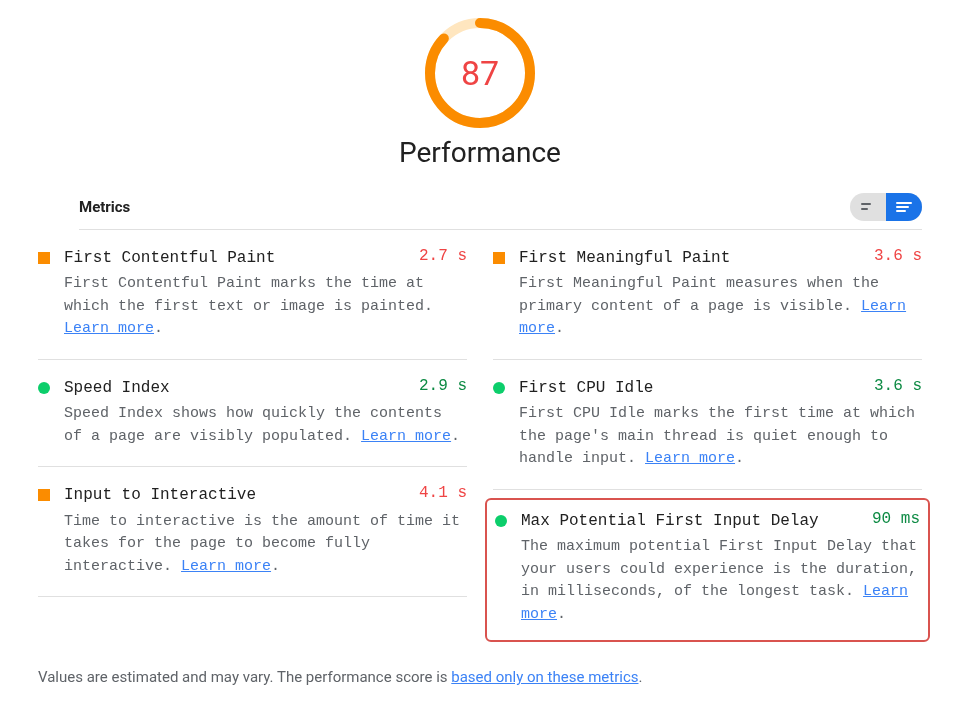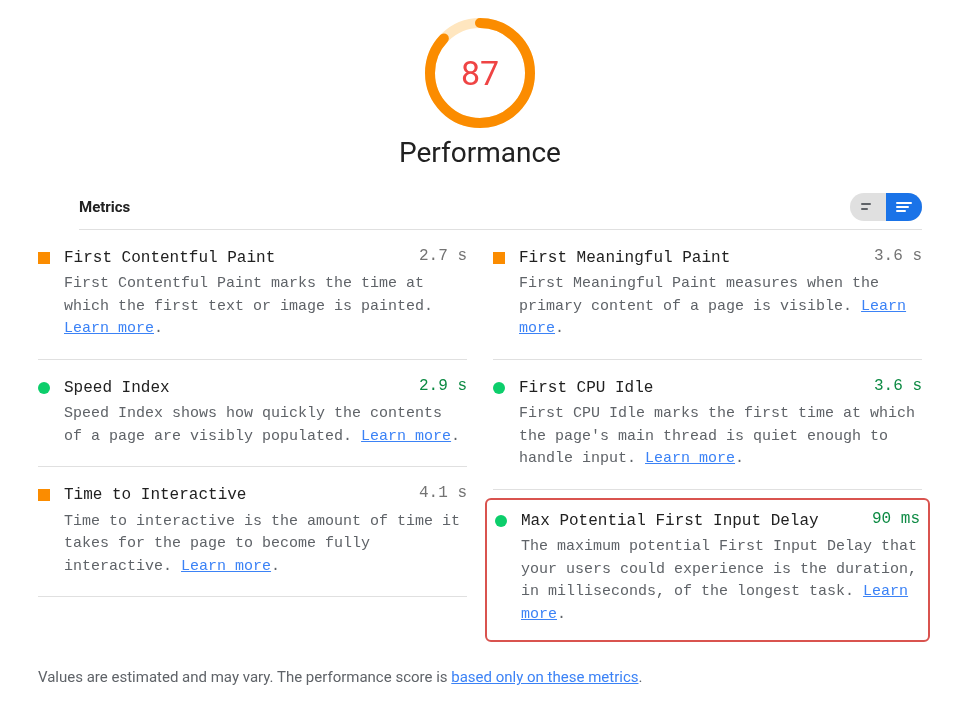--- a/index.html
+++ b/index.html
@@ -51,21 +51,21 @@
   }
   .bullet { width:12px; height:12px; margin-top:5px; flex:0 0 12px; }
   .bullet.sq { background:#fb8c00; }
   .bullet.ci { background:#0cce6b; border-radius:50%; }
   .m-body { flex:1;font-family:Liberation Mono, monospace; }
   .m-head { display:flex; justify-content:space-between; align-items:flex-start; gap:10px; }
   .m-name { font-size:16px; color:#212121; line-height:1.4; }
   .m-val  {
     font-size:16px; white-space:nowrap; margin-left:4px;
   }
-  .m-val.orange { color:#737373; }
+  .m-val.orange { color:#ef4444; }
   .m-val.green  { color:#0c8a43; }
   .m-desc {
     font-size:15px; color:#5f6368; line-height:1.5; margin-top:4px;
   }
   .m-desc a, .footnote a { color:#3b82f6; text-decoration:underline; cursor:pointer; }
   .highlight {
     border:2px solid #d9534f; border-radius:6px;
     margin:8px -8px 0; padding:10px 8px 14px;
   }
   .highlight .metric { border-bottom:none; padding:0; }
@@ -131,21 +131,21 @@
               <div class="m-name">Speed Index</div>
               <div class="m-val green">2.9 s</div>
             </div>
             <div class="m-desc"><span>Speed Index shows how quickly the contents of a page are visibly populated. </span><a>Learn more</a><span>.</span></div>
           </div>
         </div>
         <div class="metric">
           <div class="bullet sq"></div>
           <div class="m-body">
             <div class="m-head">
-              <div class="m-name">Time to Interactive</div>
+              <div class="m-name">Input to Interactive</div>
               <div class="m-val orange">4.1 s</div>
             </div>
             <div class="m-desc"><span>Time to interactive is the amount of time it takes for the page to become fully interactive. </span><a>Learn more</a><span>.</span></div>
           </div>
         </div>
       </div>
     <div class="col" id="right-col">
         <div class="metric">
           <div class="bullet sq"></div>
           <div class="m-body">

